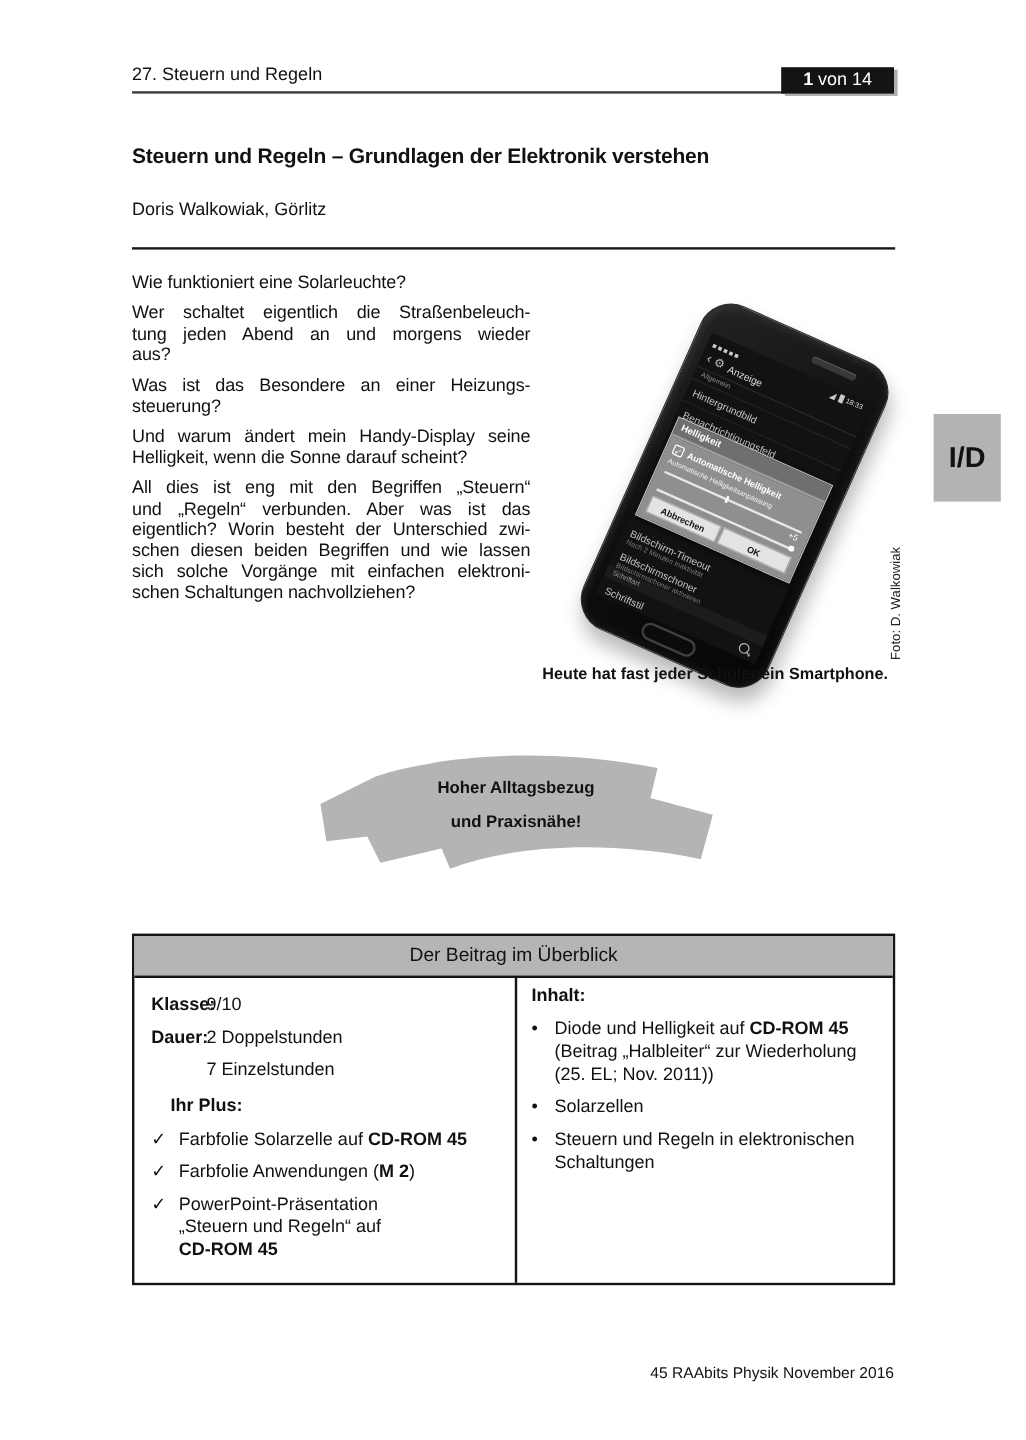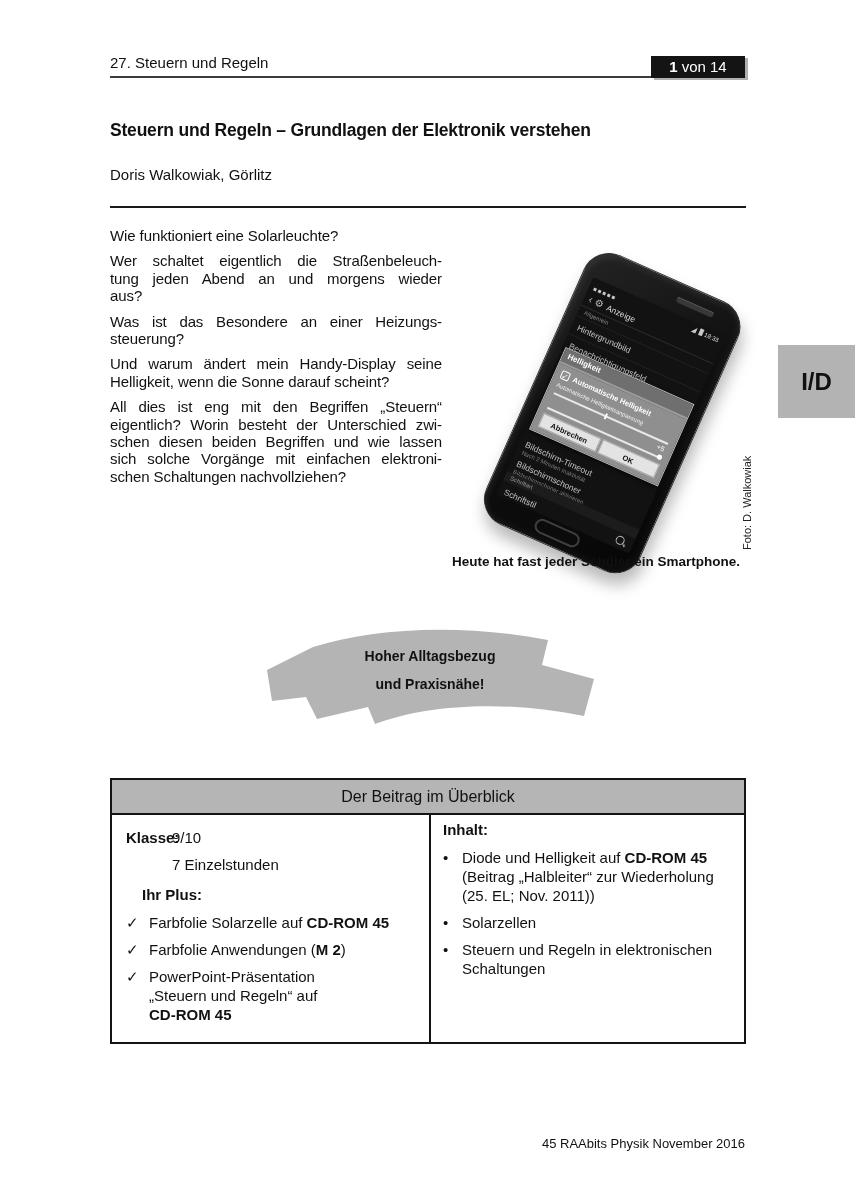--- a/index.html
+++ b/index.html
@@ -73,21 +73,21 @@
   .slider .dot{position:absolute;right:0;top:-2px;width:5px;height:5px;border-radius:50%;background:#fff;}
   .dlg-val{text-align:right;font-size:7px;color:#fff;margin:0 2px 2px 0;}
   .dlg-btns{display:flex;gap:2px;margin-top:5px;}
   .dlg-btn{flex:1;height:15px;line-height:15px;background:#e3e3e3;border:1px solid #a8a8a8;
            text-align:center;font-size:7.5px;font-weight:bold;color:#111;box-sizing:border-box;}
 
   .fig-caption{left:445px;top:554px;width:302px;text-align:center;font-size:13.5px;font-weight:bold;}
   .credit{left:741px;top:425px;height:125px;font-size:11px;color:#222;
           writing-mode:vertical-rl;transform:rotate(180deg);}
 
-  .id-box{left:778px;top:345px;width:77px;height:73px;background:#b3b3b3;
+  .id-box{left:778px;top:345px;width:56px;height:73px;background:#b3b3b3;
           display:flex;align-items:center;justify-content:center;font-size:24px;font-weight:bold;}
 
   
   .ribbon{left:255px;top:620px;width:350px;height:128px;}
   .ribbon svg{position:absolute;left:0;top:0;}
   .ribbon-text{position:absolute;left:0;top:22px;width:100%;text-align:center;
                font-size:14px;font-weight:bold;line-height:28px;}
 
   
   .ov-table{left:110px;top:778px;width:636px;border:2px solid #141414;box-sizing:border-box;font-size:15px;}
@@ -132,20 +132,21 @@
     <div class="para">
         <div class="pl">Was ist das Besondere an einer Heizungs-</div>
         <div class="pl last">steuerung?</div>
       </div>
     <div class="para">
         <div class="pl">Und warum ändert mein Handy-Display seine</div>
         <div class="pl last">Helligkeit, wenn die Sonne darauf scheint?</div>
       </div>
     <div class="para">
         <div class="pl">All dies ist eng mit den Begriffen „Steuern“</div>
+        <div class="pl">und „Regeln“ verbunden. Aber was ist das</div>
         <div class="pl">eigentlich? Worin besteht der Unterschied zwi-</div>
         <div class="pl">schen diesen beiden Begriffen und wie lassen</div>
         <div class="pl">sich solche Vorgänge mit einfachen elektroni-</div>
         <div class="pl last">schen Schaltungen nachvollziehen?</div>
       </div>
   </div>
 
   <div class="abs figure">
     <div class="phone">
       <div class="speaker"></div>
@@ -222,20 +223,21 @@
       <div>Hoher Alltagsbezug</div>
       <div>und Praxisnähe!</div>
     </div>
   </div>
 
   <div class="abs ov-table">
     <div class="ov-head">Der Beitrag im Überblick</div>
     <div class="ov-body">
       <div class="ov-left">
         <div class="kv"><span class="lab">Klasse:</span><span>9/10</span></div>
+        <div class="kv"><span class="lab">Dauer:</span><span>2 Doppelstunden</span></div>
         <div class="kv"><span class="lab"></span><span>7 Einzelstunden</span></div>
         <div class="plus-h">Ihr Plus:</div>
         <div class="chk-item">
             <span class="mark">✓</span>
             <span><span>Farbfolie Solarzelle auf </span><span class="b">CD-ROM 45</span></span>
           </div>
         <div class="chk-item">
             <span class="mark">✓</span>
             <span><span>Farbfolie Anwendungen (</span><span class="b">M 2</span><span>)</span></span>
           </div>

